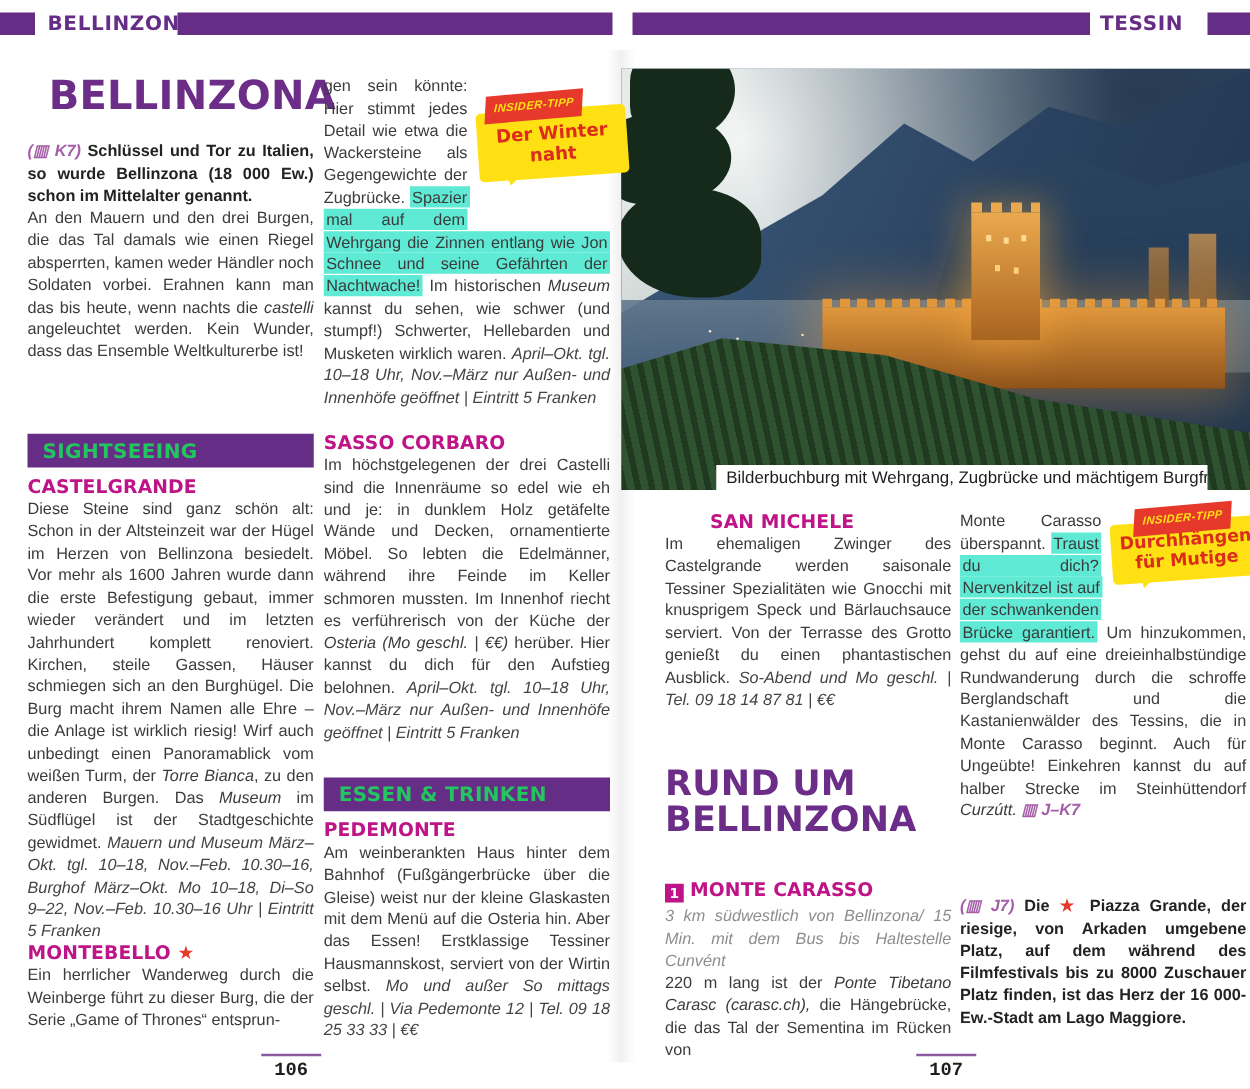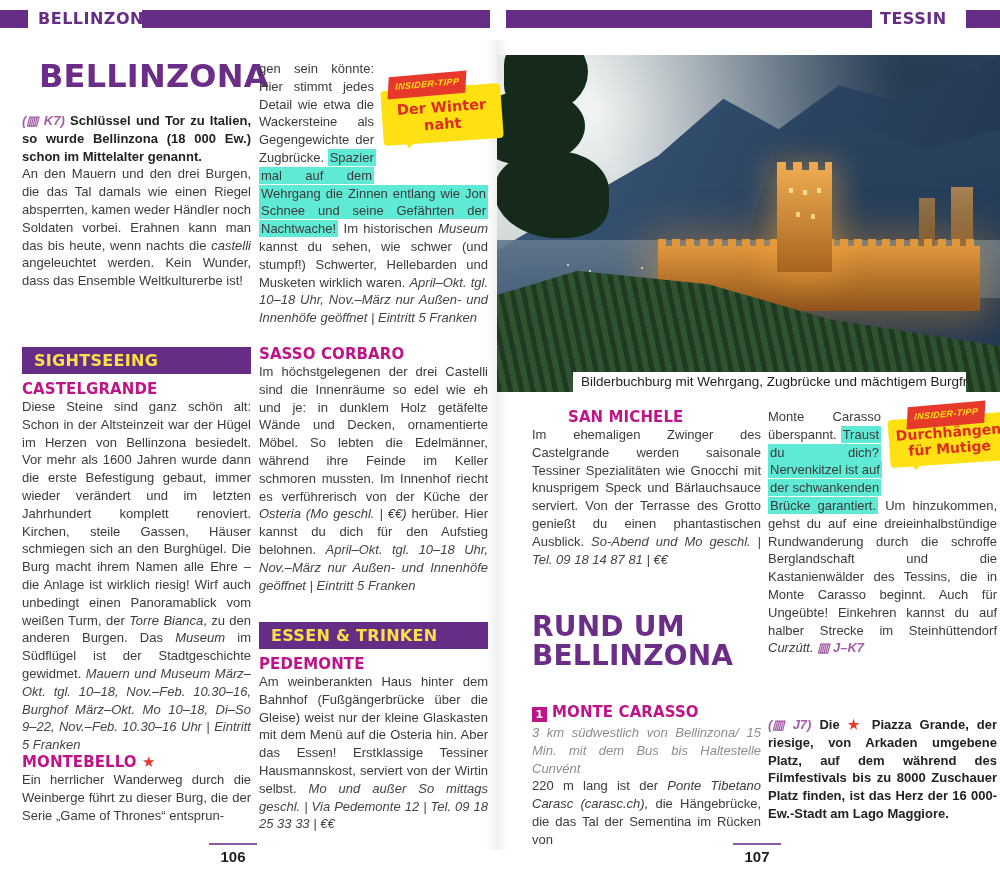--- a/index.html
+++ b/index.html
@@ -7,21 +7,21 @@
         font-family:"Liberation Sans",sans-serif;color:#3b3b3b;}
   
   .bar{position:absolute;top:10px;height:18px;background:#662d87;}
   .hdr-label{position:absolute;top:9px;font-weight:bold;font-size:16px;color:#662d87;letter-spacing:.5px;
              font-family:"DejaVu Sans",sans-serif;}
   
   .col{position:absolute;width:229px;text-align:justify;font-size:13px;line-height:17.8px;}
   .body-block{margin:0;}
   .big-title{position:absolute;color:#6b2d87;font-family:"DejaVu Sans",sans-serif;font-weight:bold;
              letter-spacing:.2px;line-height:1.05;}
-  .section-bar{position:absolute;width:229px;height:27px;background:#662d87;color:#fde047;
+  .section-bar{position:absolute;width:229px;height:27px;background:#662d87;color:#22c55e;
                font-weight:bold;font-size:16px;line-height:27px;padding-left:12px;box-sizing:border-box;
                font-family:"DejaVu Sans",sans-serif;letter-spacing:.3px;}
   .subhead{position:absolute;color:#bf1487;font-weight:bold;font-size:15px;
            font-family:"DejaVu Sans",sans-serif;letter-spacing:.1px;}
   .lead{font-weight:bold;color:#222;}
   .mapref{color:#a55fa8;font-style:italic;font-weight:bold;}
   .info{font-style:italic;color:#444;}
   .gray-it{font-style:italic;color:#8d8d8d;}
   .hl{background:#5eead4;padding:1px 2px;box-decoration-break:clone;-webkit-box-decoration-break:clone;}
   .star{color:#e6392b;font-style:normal;}
@@ -74,21 +74,21 @@
   .pine{position:absolute;left:-3%;top:-6%;width:24%;height:64%;}
   .pine i{position:absolute;background:#152a1b;border-radius:45% 55% 60% 40%;}
   .pine i:nth-child(1){left:18%;top:0;width:70%;height:36%;}
   .pine i:nth-child(2){left:0;top:26%;width:85%;height:34%;}
   .pine i:nth-child(3){left:10%;top:54%;width:95%;height:40%;border-radius:50% 50% 40% 60%;}
   .caption{position:absolute;left:76px;right:34px;bottom:0;background:#fff;color:#1d1d1d;
        font-size:13.5px;line-height:20px;height:20px;padding:0 8px;white-space:nowrap;overflow:hidden;}
   
   .foot-rule{position:absolute;width:48px;height:2px;background:#8a5ba0;}
   .foot-no{position:absolute;width:60px;text-align:center;font-weight:bold;font-size:15px;color:#1d1d1d;
-       font-family:Liberation Sans, sans-serif;}
+       font-family:Liberation Mono, monospace;}
   .gutter{position:absolute;left:486px;top:40px;width:22px;height:810px;
        background:linear-gradient(to right,rgba(0,0,0,0),rgba(0,0,0,.06),rgba(0,0,0,0));}
 </style>
 </head>
 <body>
 
 <div class="page">
 
   <div class="bar" style="left:0;width:28px;"></div>
   <div class="hdr-label" style="left:38px;">BELLINZONA</div>

